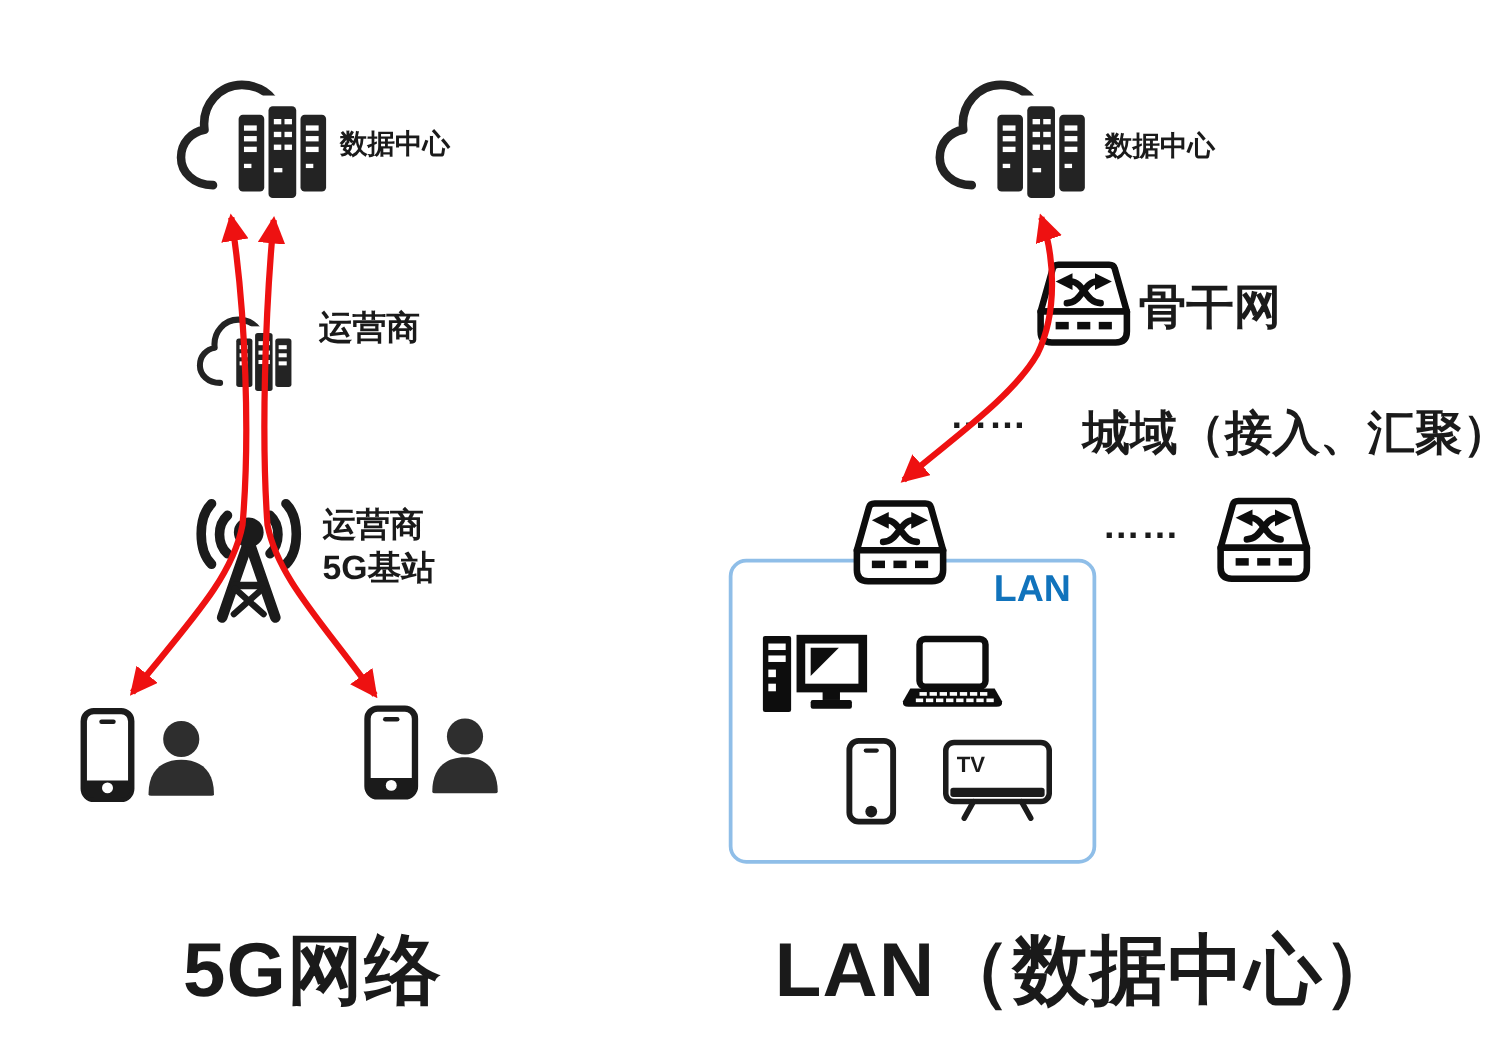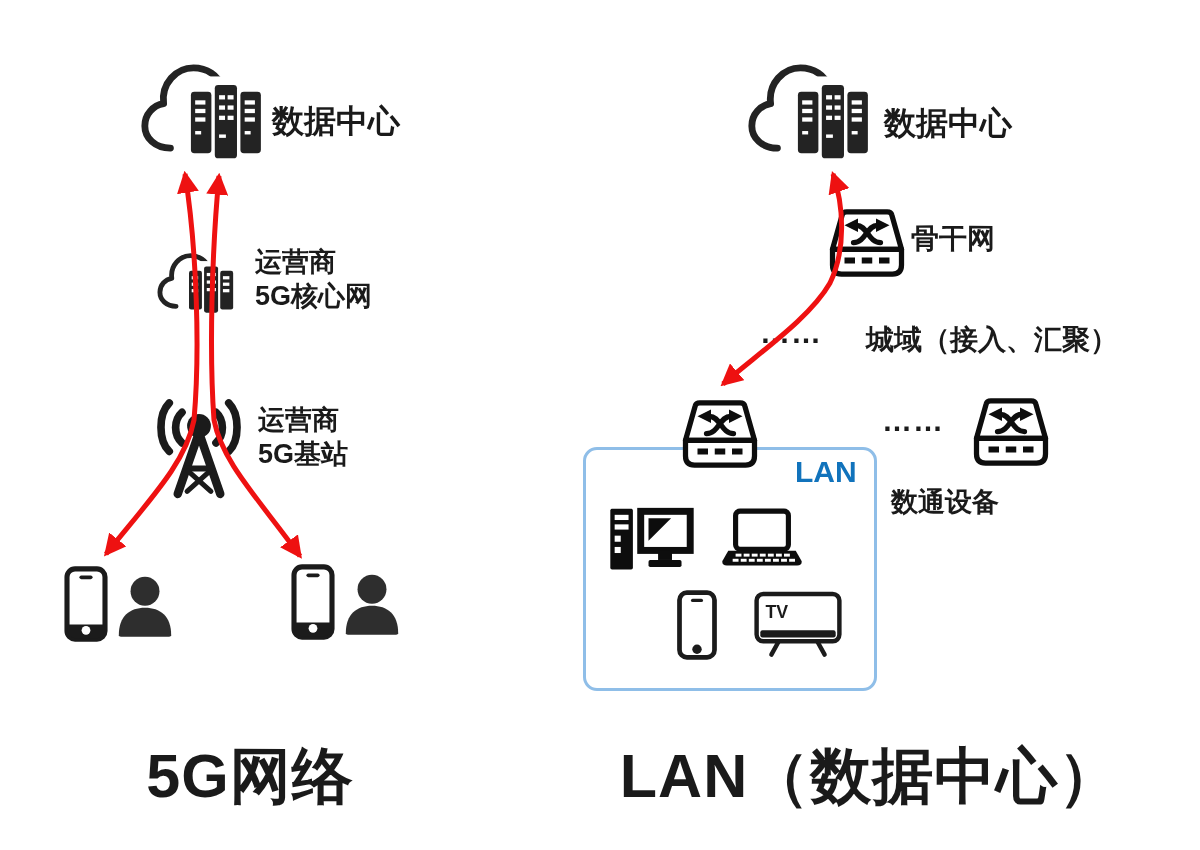--- a/index.html
+++ b/index.html
@@ -3,22 +3,22 @@
 <meta charset="utf-8">
 <style>
   html,body{margin:0;padding:0;background:#ffffff;}
   #canvas{
     position:relative;width:1200px;height:850px;background:#ffffff;overflow:hidden;
     font-family:"Liberation Sans","DejaVu Sans",sans-serif;color:#1a1a1a;
   }
   .abs{position:absolute;}
   .node{z-index:2;}
   .lbl{font-weight:bold;color:#1a1a1a;white-space:nowrap;z-index:3;}
-  .lbl-30{font-size:32px;}
-  .lbl-28{font-size:28px;}
+  .lbl-30{font-size:22px;}
+  .lbl-28{font-size:38px;}
   .lbl-2line{font-size:27px;line-height:1.25;}
   .ellipsis{font-size:30px;font-weight:bold;letter-spacing:1px;z-index:3;}
   .title{font-size:61px;font-weight:bold;text-align:center;letter-spacing:1px;z-index:3;}
   #lan-box{
     border:3px solid #8FBEE8;border-radius:14px;background:#ffffff;z-index:1;
   }
   #lan-label{font-size:30px;font-weight:bold;color:#1173BC;z-index:3;}
   #arrow-layer{position:absolute;left:0;top:0;width:1200px;height:850px;z-index:20;pointer-events:none;}
   svg{display:block;}
 </style>
@@ -69,21 +69,20 @@
         <rect x="105" y="64" width="7" height="6"></rect>
       <rect x="95" y="78" width="7" height="6"></rect>
         <rect x="105" y="78" width="7" height="6"></rect>
       <rect x="125" y="56" width="12" height="6"></rect>
         <rect x="125" y="68" width="12" height="6"></rect>
         <rect x="125" y="80" width="12" height="6"></rect>
     </g>
   </svg>
   <div class="abs lbl lbl-2line" style="left:255px;top:246px;width:170px;">
     <div>运营商</div>
-    <div>5G核心网</div>
   </div>
 
   <svg class="abs node" style="left:148px;top:393px;" width="102" height="110" viewBox="0 0 120 120">
     <g stroke="#1b1b1b" stroke-linecap="round" fill="none">
       <path d="M40,18 C30,27 30,45 40,54" stroke-width="9"></path>
       <path d="M25,7 C12,20 12,51 25,64" stroke-width="9"></path>
       <path d="M80,18 C90,27 90,45 80,54" stroke-width="9"></path>
       <path d="M95,7 C108,20 108,51 95,64" stroke-width="9"></path>
       <path d="M60,42 L35,114" stroke-width="10"></path>
       <path d="M60,42 L85,114" stroke-width="10"></path>
@@ -197,21 +196,20 @@
         <rect x="76" y="68" width="14" height="8"></rect>
     </g>
     <g stroke="#0d0d0d" stroke-width="7" fill="none" stroke-linecap="round">
       <path d="M78,48 C62,48 60,25 46,25"></path>
       <path d="M42,48 C58,48 60,25 74,25"></path>
     </g>
     <polygon points="48,16 30,25 48,34" fill="#0d0d0d"></polygon>
     <polygon points="72,16 90,25 72,34" fill="#0d0d0d"></polygon>
   </svg>
   <div class="abs lbl lbl-2line" style="left:891px;top:486px;width:240px;">
-    <div>数通设备</div>
   </div>
 
   <svg class="abs node" style="left:605px;top:507px;" width="94" height="66" viewBox="0 0 100 76">
     <rect x="2" y="2" width="26" height="70" rx="2" fill="#0d0d0d"></rect>
     <g fill="#ffffff">
       <rect x="7" y="9" width="16" height="6"></rect>
         <rect x="7" y="20" width="16" height="6"></rect>
       <rect x="7" y="33" width="7" height="7"></rect>
         <rect x="7" y="46" width="7" height="7"></rect>
     </g>

